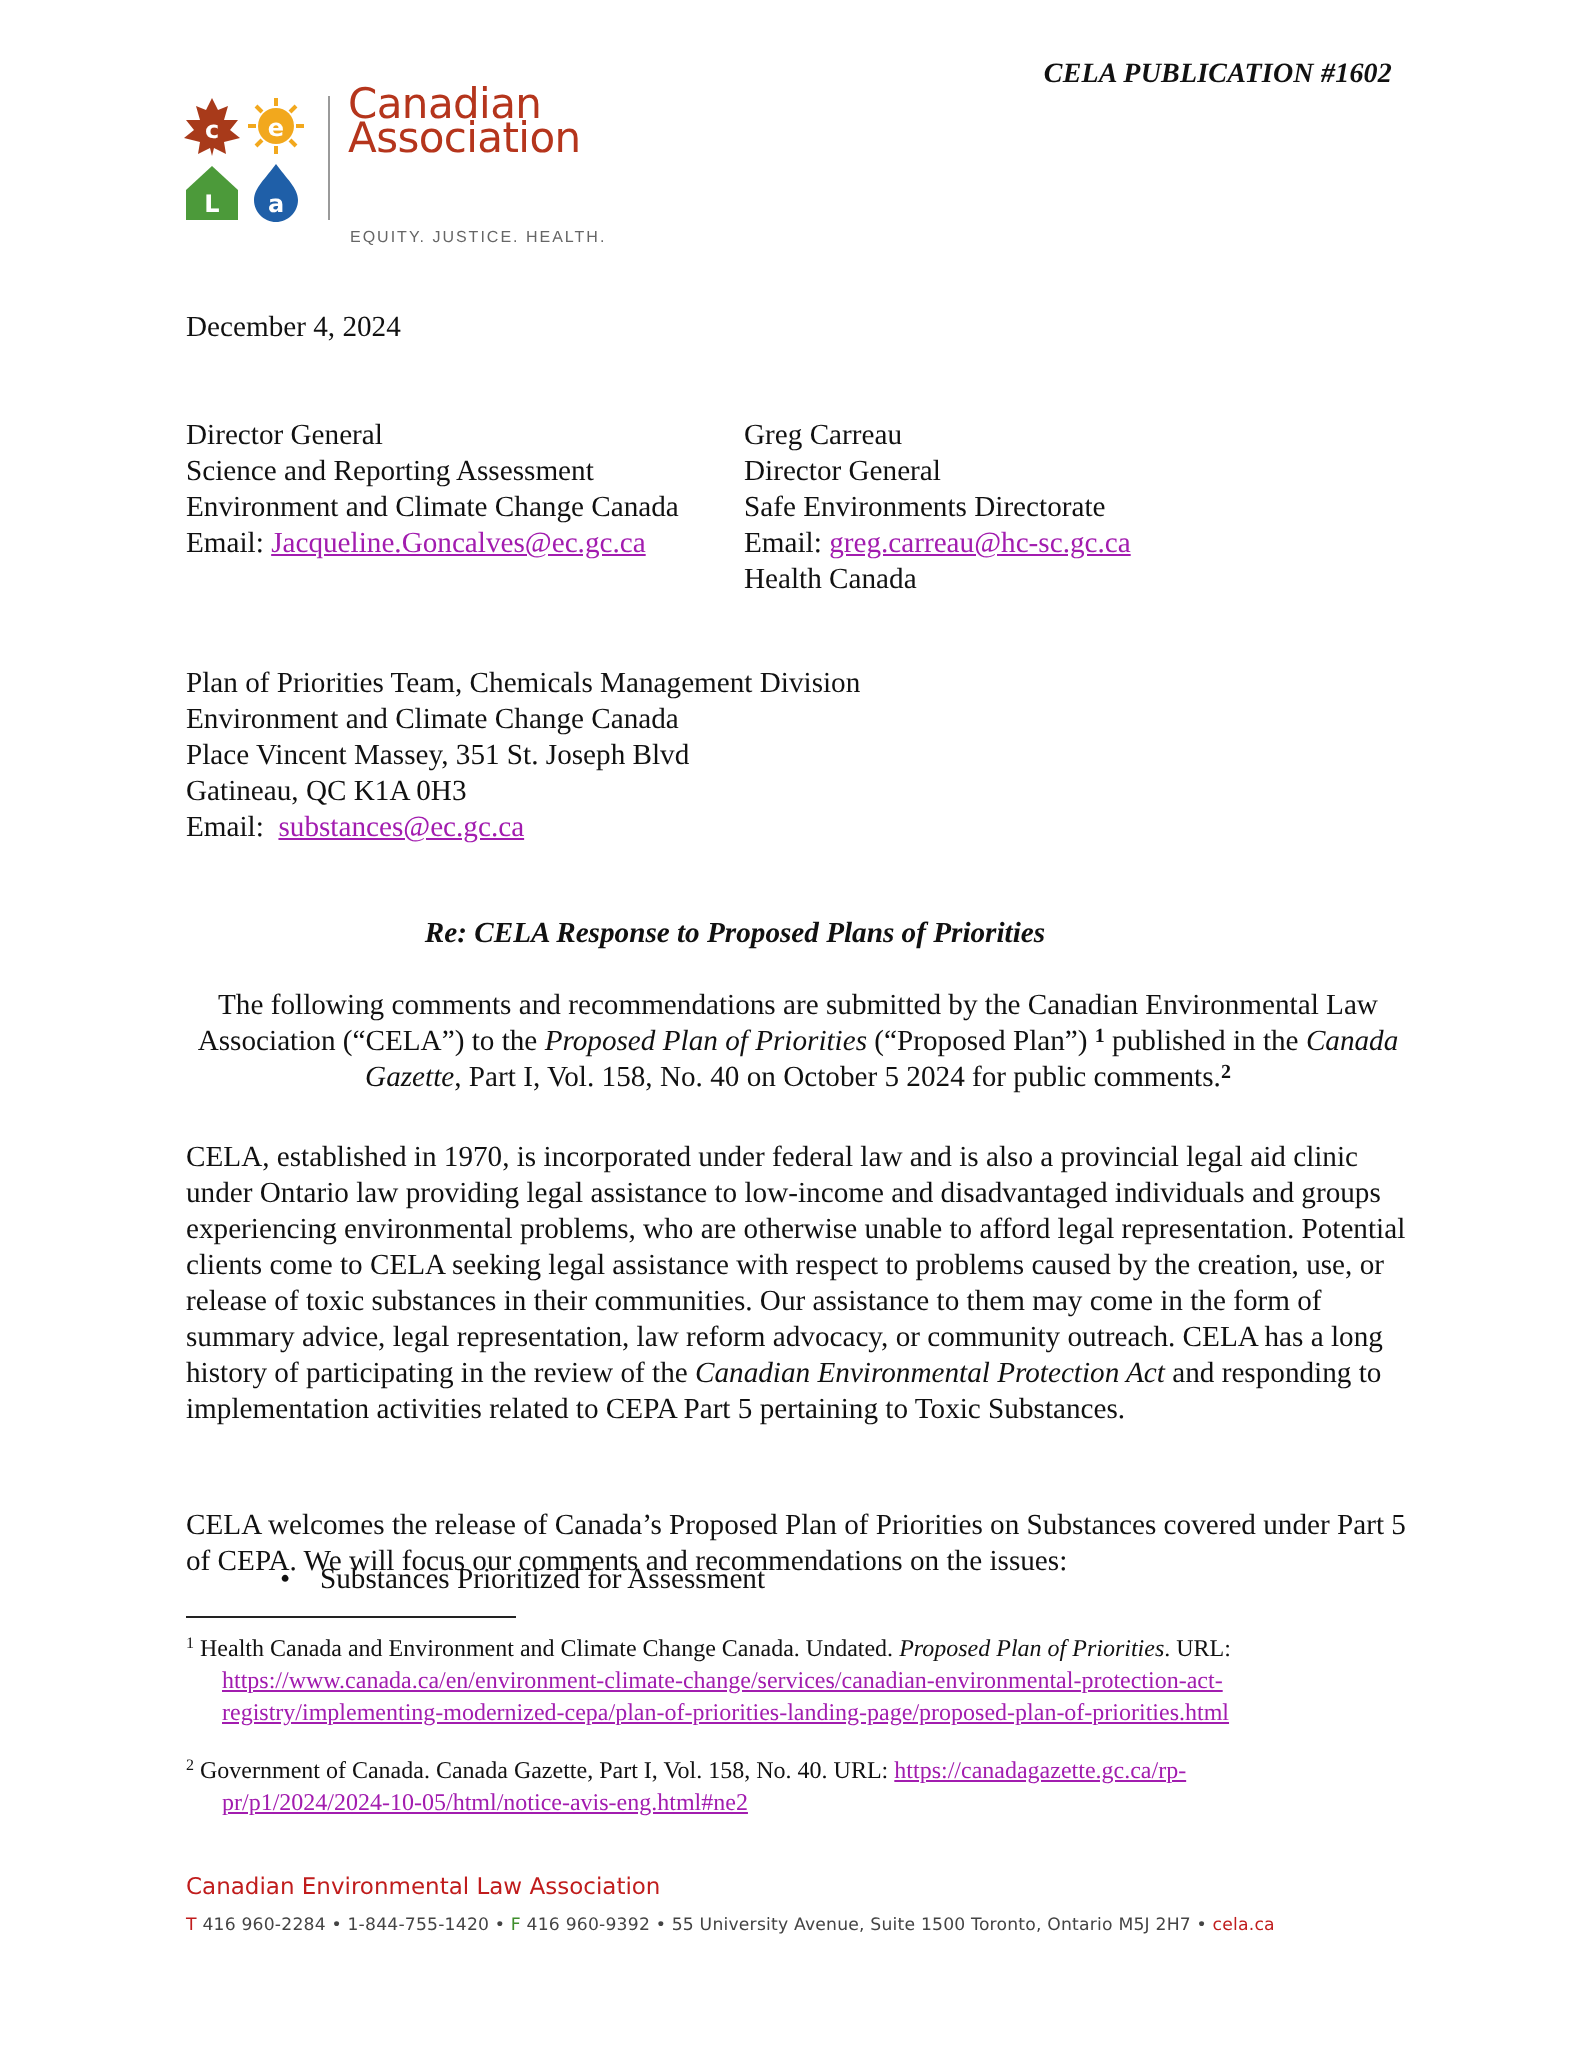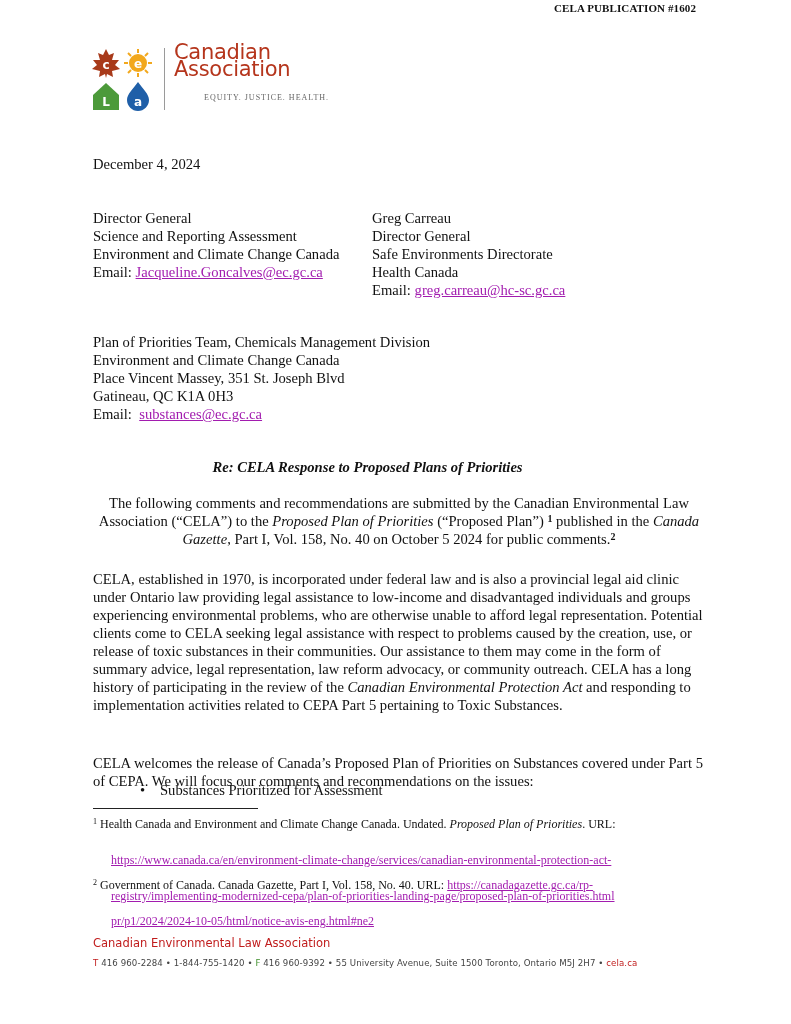--- a/index.html
+++ b/index.html
@@ -1,44 +1,44 @@
 <!DOCTYPE html>
 <html><head>
 <meta charset="utf-8">
 <style>
   html, body { margin: 0; padding: 0; background: #ffffff; }
   body { width: 791px; height: 1024px; position: relative; overflow: hidden;
          font-family: "Liberation Serif", "DejaVu Serif", serif; color: #111; }
   .abs { position: absolute; }
-  .pubnum { right: 95px; top: 2px; font-size: 11px; font-weight: bold; letter-spacing: 0.1px; }
+  .pubnum { right: 95px; top: 30px; font-size: 14px; font-style: italic; font-weight: bold; letter-spacing: 0.1px; }
   .logo { left: 91px; top: 44px; width: 240px; height: 72px; }
   .logo-grid { position: absolute; left: 0; top: 4px; width: 62px; height: 64px; }
   .logo-divider { position: absolute; left: 73px; top: 4px; width: 1px; height: 62px; background: #9a9a9a; }
   .logo-text { position: absolute; left: 83px; top: 0; font-family: "DejaVu Sans", sans-serif; color: #b5351c; font-size: 21px; line-height: 17px; letter-spacing: -0.3px; }
-  .logo-tag { position: absolute; left: 84px; top: 49px; font-family: Liberation Serif, serif; font-size: 8px; color: #666; letter-spacing: 1px; margin-left: 29px; }
+  .logo-tag { position: absolute; left: 84px; top: 70px; font-family: Liberation Sans, sans-serif; font-size: 8px; color: #666; letter-spacing: 1px; }
   .body-text { font-size: 14.6px; line-height: 18px; }
   .date { left: 93px; top: 155px; }
   .addr { top: 209px; }
   .addr-left { left: 93px; }
   .addr-right { left: 372px; }
   .addr div, .team div { white-space: nowrap; }
   a, .link { color: #a21caf; text-decoration: underline; }
   .team { left: 93px; top: 333px; }
   .re { left: 0; width: 735px; top: 459px; text-align: center; font-style: italic; font-weight: bold; font-size: 14.6px; }
   .para { left: 93px; width: 612px; text-align: left; }
   .p1 { top: 494px; text-align: center; }
   .p2 { top: 570px; }
   .p3 { top: 754px; }
   .bullet { left: 140px; top: 781px; }
   .bullet-dot { display: inline-block; width: 20px; }
   .fn-rule { left: 93px; top: 808px; width: 165px; height: 1px; background: #222; }
   .fn { left: 93px; width: 610px; font-size: 12px; line-height: 16px; }
   .fn1 { top: 816px; }
   .fn2 { top: 877px; }
-  .fn .cont { padding-left: 18px; margin-top: 20px; }
+  .fn .cont { padding-left: 18px; }
   sup { font-size: 8px; vertical-align: top; position: relative; top: -2px; }
   sup.bold { font-weight: bold; font-size: 10px; }
   .footer-org { left: 93px; top: 936px; font-family: "DejaVu Sans", sans-serif; font-size: 11.5px; color: #c01c1c; }
   .footer-contact { left: 93px; top: 942px; font-family: "DejaVu Sans", sans-serif; font-size: 8.6px; color: #444; white-space: nowrap; letter-spacing: 0.1px; margin-top: 16px; }
   .red { color: #c01c1c; }
   .green { color: #3f8f2c; }
 </style>
 </head>
 <body>
 
@@ -87,22 +87,22 @@
   <div>Director General</div>
   <div>Science and Reporting Assessment</div>
   <div>Environment and Climate Change Canada</div>
   <div><span>Email:</span> <a class="link">Jacqueline.Goncalves@ec.gc.ca</a></div>
 </div>
 
 <div class="abs body-text addr addr-right">
   <div>Greg Carreau</div>
   <div>Director General</div>
   <div>Safe Environments Directorate</div>
+  <div><span>Email:</span> <a class="link">greg.carreau@hc-sc.gc.ca</a></div>
   <div>Health Canada</div>
-  <div><span>Email:</span> <a class="link">greg.carreau@hc-sc.gc.ca</a></div>
 </div>
 
 <div class="abs body-text team">
   <div>Plan of Priorities Team, Chemicals Management Division</div>
   <div>Environment and Climate Change Canada</div>
   <div>Place Vincent Massey, 351 St. Joseph Blvd</div>
   <div>Gatineau, QC K1A 0H3</div>
   <div><span>Email:</span>&nbsp; <a class="link">substances@ec.gc.ca</a></div>
 </div>
 

